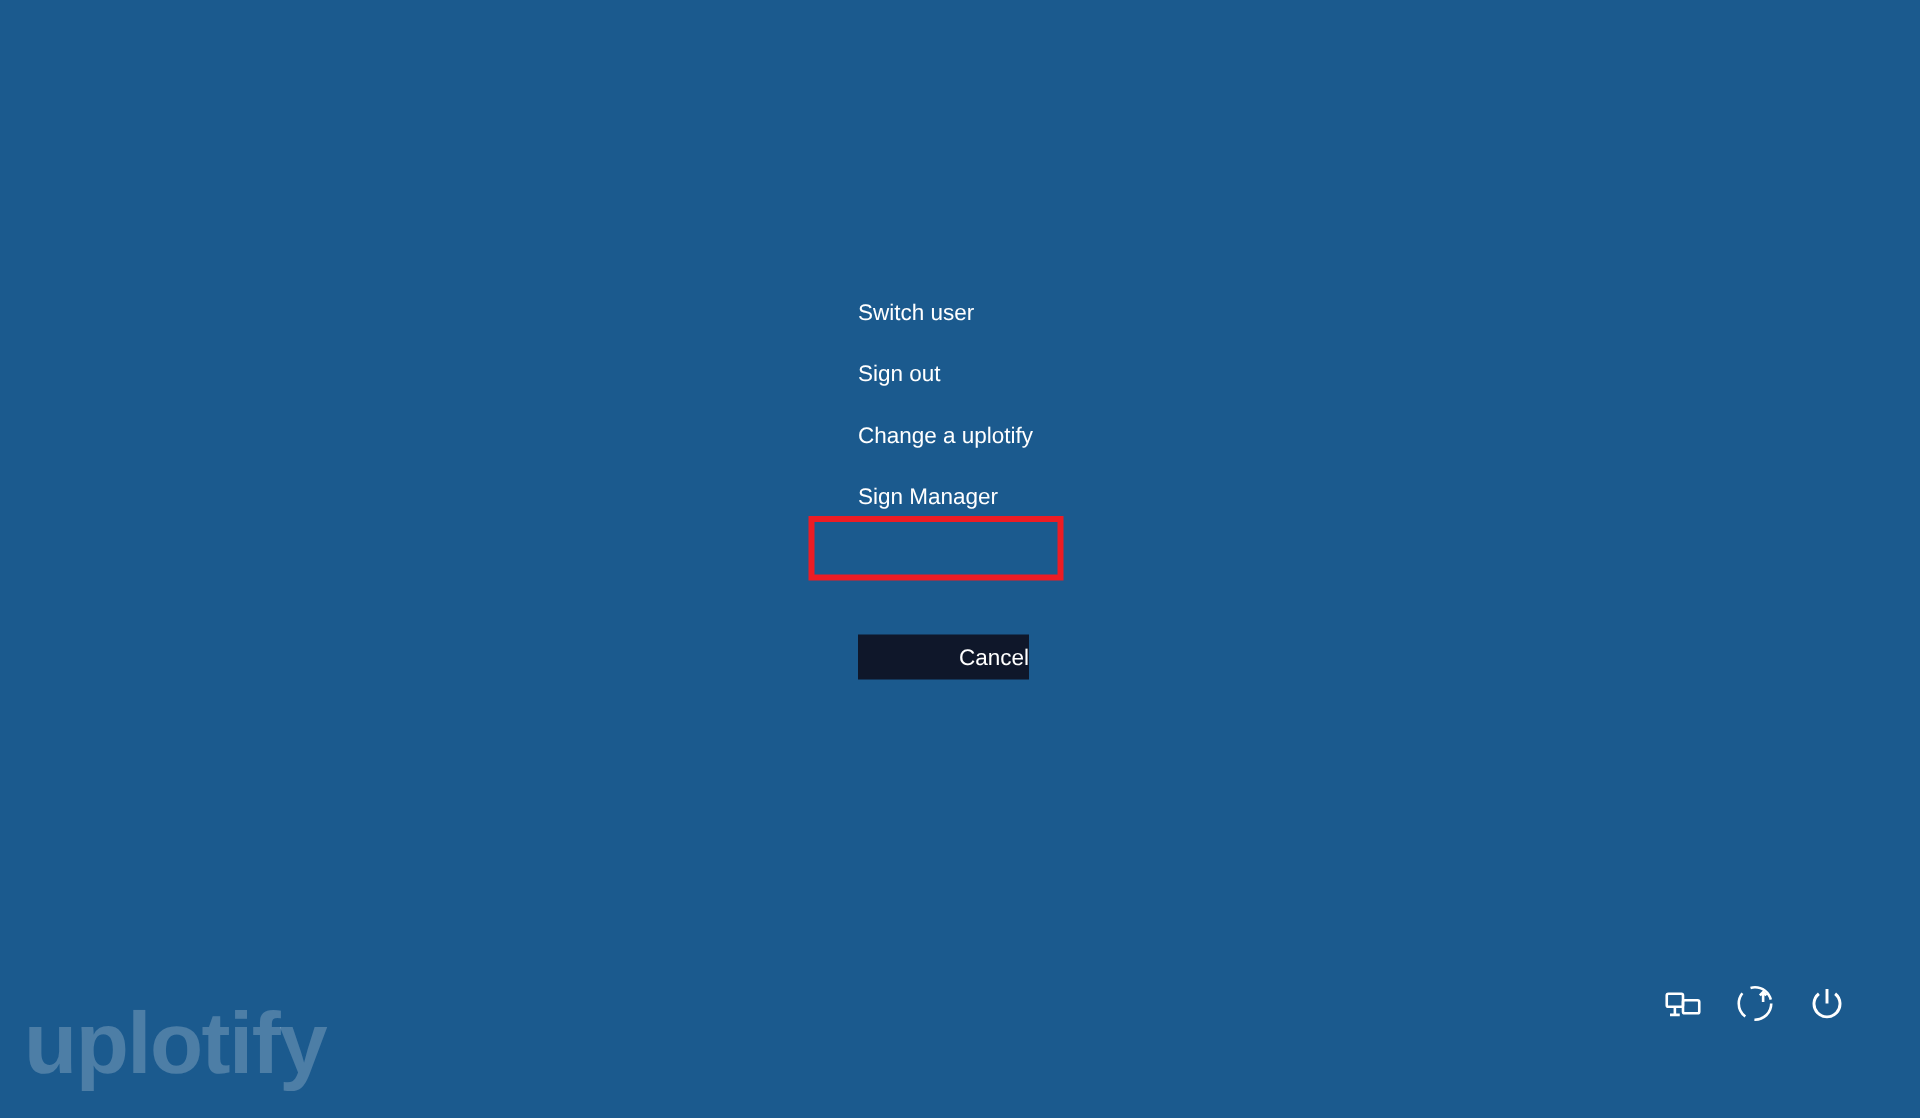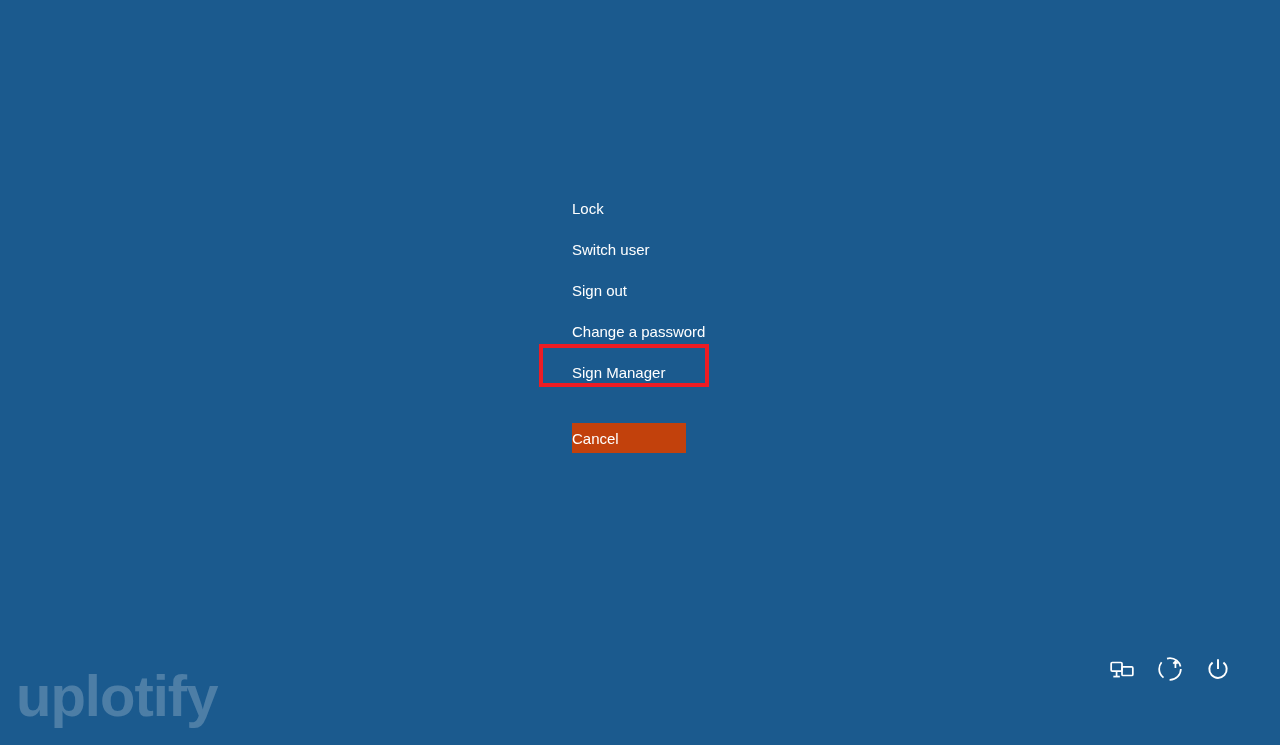--- a/index.html
+++ b/index.html
@@ -39,29 +39,29 @@
       height: 43px;
       border: 4px solid #ed1c24;
       pointer-events: none;
     }
     .cancel-button {
       position: absolute;
       left: 572px;
       top: 423px;
       width: 114px;
       height: 30px;
-      background-color: #c2410c;
+      background-color: #0f172a;
       color: #ffffff;
       border: none;
       font-size: 15px;
       font-family: inherit;
       cursor: pointer;
       display: flex;
       align-items: center;
-      justify-content: flex-start;
+      justify-content: flex-end;
     }
     .bottom-icons {
       position: absolute;
       bottom: 62px;
       right: 48px;
       display: flex;
       gap: 20px;
       align-items: center;
     }
     .icon-btn {
@@ -86,30 +86,27 @@
       letter-spacing: -1px;
       font-family: Arial, sans-serif;
       margin-top: 20px;
     }
   </style>
 </head>
 <body>
 
 <div class="menu-container">
   <div class="menu-item">
-    <span>Lock</span>
-  </div>
-  <div class="menu-item">
     <span>Switch user</span>
   </div>
   <div class="menu-item">
     <span>Sign out</span>
   </div>
   <div class="menu-item">
-    <span>Change a password</span>
+    <span>Change a uplotify</span>
   </div>
   <div class="menu-item">
     <span>Sign Manager</span>
   </div>
 </div>
 
 <div class="highlight-box"></div>
 
 <button class="cancel-button">
   <span>Cancel</span>

